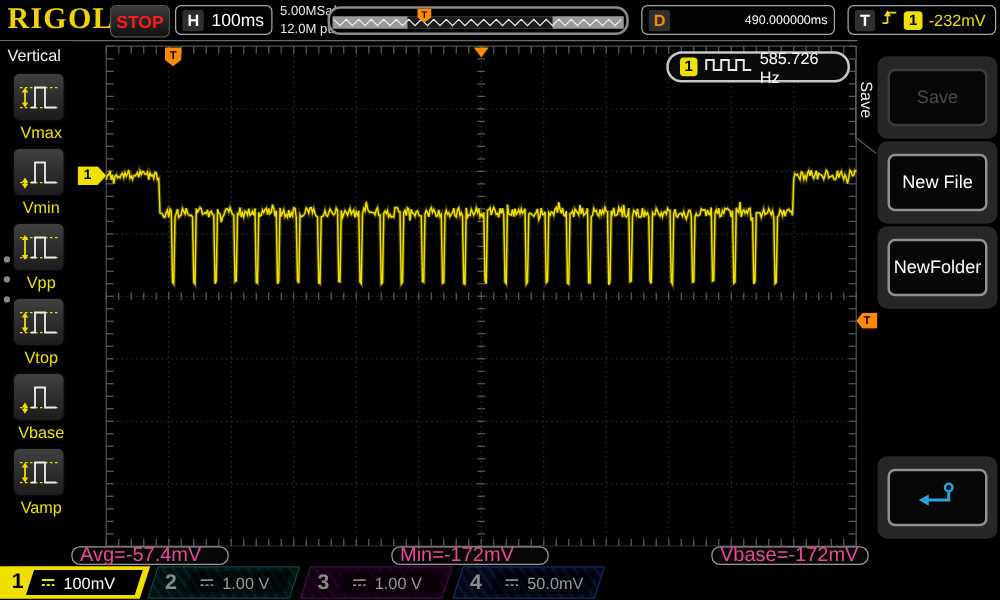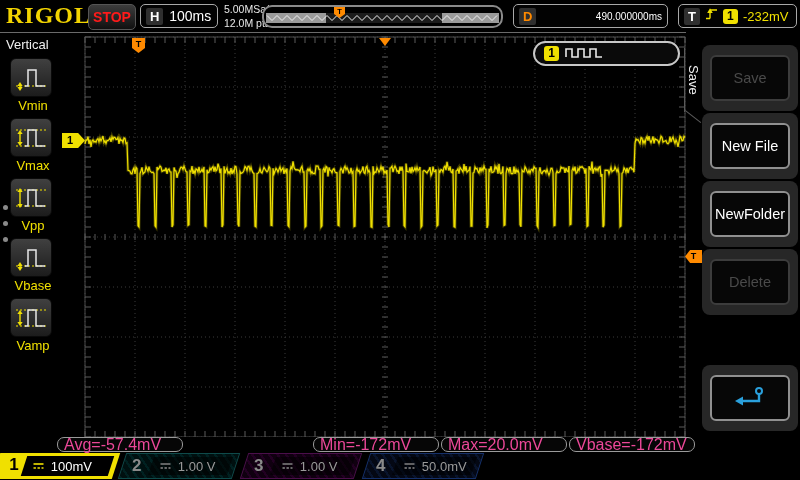--- a/index.html
+++ b/index.html
@@ -137,54 +137,67 @@
       <span class="t-val">-232mV</span>
     </div>
   </div>
 
   <div class="leftmenu">
     <div class="lm-title">Vertical</div>
 
     <div class="v-item">
       <div class="v-icon">
           <svg width="34" height="30" viewBox="0 0 34 30">
-            <line x1="2" y1="23" x2="32" y2="23" stroke="#f0e000" stroke-dasharray="2,2"></line>
-            <polyline points="11,23 14,23 14,7 22,7 22,23 31,23" fill="none" stroke="#e8e8e8" stroke-width="1.5"></polyline>
-            <line x1="6" y1="22" x2="6" y2="25" stroke="#f0e000" stroke-width="1.4"></line>
-            <polygon points="3.4,23 8.6,23 6,19" fill="#f0e000"></polygon>
-            <polygon points="3.4,24 8.6,24 6,28" fill="#f0e000"></polygon>
-          </svg>
-        </div>
-      <div class="v-label">Vmin</div>
-    </div>
-    <div class="v-item">
-      <div class="v-icon">
-          <svg width="34" height="30" viewBox="0 0 34 30">
             <line x1="2" y1="7" x2="32" y2="7" stroke="#f0e000" stroke-dasharray="2,2"></line>
             <line x1="2" y1="23" x2="32" y2="23" stroke="#f0e000" stroke-dasharray="2,2"></line>
             <polyline points="11,23 14,23 14,7 22,7 22,23 31,23" fill="none" stroke="#e8e8e8" stroke-width="1.5"></polyline>
             <line x1="6" y1="10" x2="6" y2="20" stroke="#f0e000" stroke-width="1.4"></line>
             <polygon points="3.4,11 8.6,11 6,7" fill="#f0e000"></polygon>
             <polygon points="3.4,19 8.6,19 6,23" fill="#f0e000"></polygon>
           </svg>
         </div>
       <div class="v-label">Vmax</div>
+    </div>
+    <div class="v-item">
+      <div class="v-icon">
+          <svg width="34" height="30" viewBox="0 0 34 30">
+            <line x1="2" y1="23" x2="32" y2="23" stroke="#f0e000" stroke-dasharray="2,2"></line>
+            <polyline points="11,23 14,23 14,7 22,7 22,23 31,23" fill="none" stroke="#e8e8e8" stroke-width="1.5"></polyline>
+            <line x1="6" y1="22" x2="6" y2="25" stroke="#f0e000" stroke-width="1.4"></line>
+            <polygon points="3.4,23 8.6,23 6,19" fill="#f0e000"></polygon>
+            <polygon points="3.4,24 8.6,24 6,28" fill="#f0e000"></polygon>
+          </svg>
+        </div>
+      <div class="v-label">Vmin</div>
     </div>
     <div class="v-item">
       <div class="v-icon">
           <svg width="34" height="30" viewBox="0 0 34 30">
             <line x1="2" y1="7" x2="32" y2="7" stroke="#f0e000" stroke-dasharray="2,2"></line>
             <line x1="2" y1="23" x2="32" y2="23" stroke="#f0e000" stroke-dasharray="2,2"></line>
             <polyline points="11,23 14,23 14,7 22,7 22,23 31,23" fill="none" stroke="#e8e8e8" stroke-width="1.5"></polyline>
             <line x1="6" y1="8" x2="6" y2="22" stroke="#f0e000" stroke-width="1.4"></line>
             <polygon points="3.4,9 8.6,9 6,5" fill="#f0e000"></polygon>
             <polygon points="3.4,21 8.6,21 6,25" fill="#f0e000"></polygon>
           </svg>
         </div>
       <div class="v-label">Vpp</div>
+    </div>
+    <div class="v-item">
+      <div class="v-icon">
+          <svg width="34" height="30" viewBox="0 0 34 30">
+            <line x1="2" y1="7" x2="32" y2="7" stroke="#f0e000" stroke-dasharray="2,2"></line>
+            <line x1="2" y1="23" x2="32" y2="23" stroke="#f0e000" stroke-dasharray="2,2"></line>
+            <polyline points="11,23 14,23 14,7 22,7 22,23 31,23" fill="none" stroke="#e8e8e8" stroke-width="1.5"></polyline>
+            <line x1="6" y1="10" x2="6" y2="20" stroke="#f0e000" stroke-width="1.4"></line>
+            <polygon points="3.4,11 8.6,11 6,7" fill="#f0e000"></polygon>
+            <polygon points="3.4,19 8.6,19 6,23" fill="#f0e000"></polygon>
+          </svg>
+        </div>
+      <div class="v-label">Vtop</div>
     </div>
     <div class="v-item">
       <div class="v-icon">
           <svg width="34" height="30" viewBox="0 0 34 30">
             <line x1="2" y1="23" x2="32" y2="23" stroke="#f0e000" stroke-dasharray="2,2"></line>
             <polyline points="11,23 14,23 14,7 22,7 22,23 31,23" fill="none" stroke="#e8e8e8" stroke-width="1.5"></polyline>
             <line x1="6" y1="22" x2="6" y2="25" stroke="#f0e000" stroke-width="1.4"></line>
             <polygon points="3.4,23 8.6,23 6,19" fill="#f0e000"></polygon>
             <polygon points="3.4,24 8.6,24 6,28" fill="#f0e000"></polygon>
           </svg>
@@ -553,54 +566,51 @@
   <div class="ch1-tag">1</div>
   <div class="trig-level-tag">T</div>
 
   <div class="freq-counter">
     <span class="ch-chip">1</span>
     <span>
       <svg width="38" height="13" viewBox="0 0 38 13">
         <path d="M1,11 V3 H7 V11 H13 V3 H19 V11 H25 V3 H31 V11 H37" stroke="#e8e8e8" stroke-width="1.6" fill="none"></path>
       </svg>
     </span>
+    <span class="freq-val">585.726 Hz</span>
   </div>
 
   <div class="save-tab">Save</div>
   <div class="save-tab-diag"></div>
 
   <div class="rightmenu">
     <div class="menu-group" style="top:12px">
       <div class="soft-btn disabled">Save</div>
     </div>
     <div class="menu-group" style="top:148px">
       <div class="soft-btn">NewFolder</div>
     </div>
     <div class="menu-group" style="top:80px">
       <div class="soft-btn">New File</div>
-    </div>
-    <div class="menu-group" style="top:216px">
-      <div class="soft-btn disabled">Delete</div>
     </div>
     <div class="menu-group" style="top:332px">
       <div class="soft-btn">
         <span>
           <svg width="34" height="22" viewBox="0 0 34 22">
             <circle cx="26" cy="5" r="3" stroke="#2aa0dc" stroke-width="2" fill="none"></circle>
             <path d="M26,8 V15 H9" stroke="#2aa0dc" stroke-width="2.4" fill="none"></path>
             <polygon points="10,10.5 10,19.5 2,15" fill="#2aa0dc"></polygon>
           </svg>
         </span>
       </div>
     </div>
   </div>
 
   <div class="meas" style="left:57px">Avg=-57.4mV</div>
   <div class="meas" style="left:313px">Min=-172mV</div>
-  <div class="meas" style="left:441px">Max=20.0mV</div>
   <div class="meas" style="left:569px">Vbase=-172mV</div>
 
   <div class="chanbar">
     <div class="chan ch1">
       <span class="num">1</span>
       <span class="inner">
         <svg width="13" height="10" viewBox="0 0 13 10" style="transform:skewX(18deg)">
           <line x1="1.5" y1="3" x2="11.5" y2="3" stroke="#f0e000" stroke-width="1.6"></line>
           <line x1="1.5" y1="7" x2="11.5" y2="7" stroke="#f0e000" stroke-width="1.6" stroke-dasharray="2.4,1.6"></line>
         </svg>

